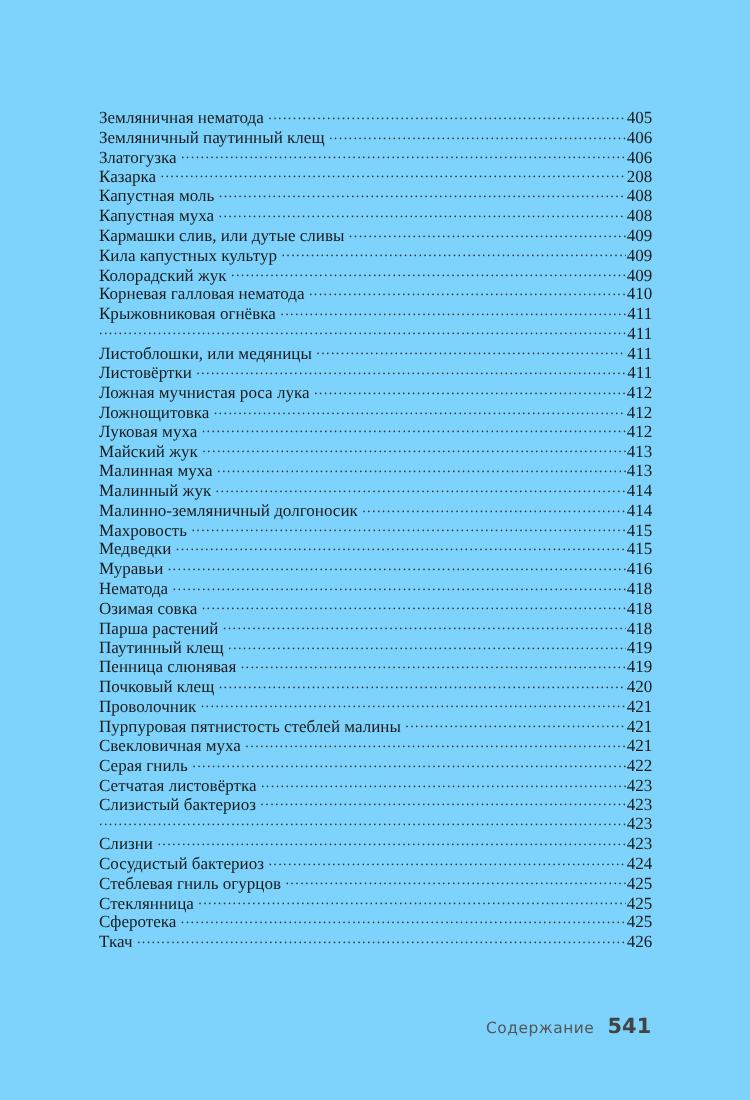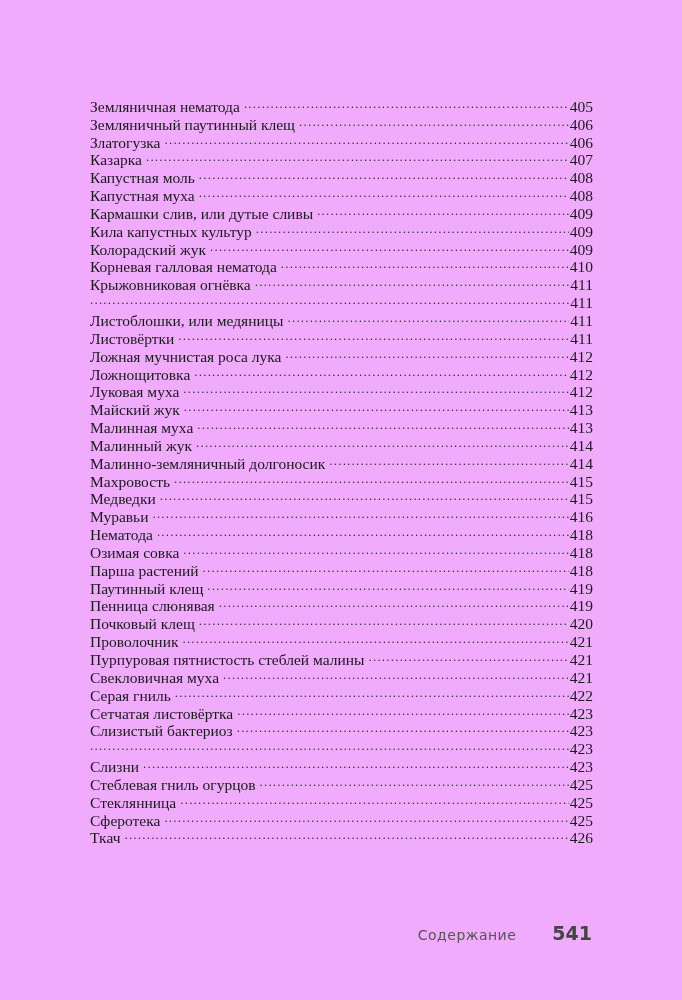--- a/index.html
+++ b/index.html
@@ -11,21 +11,21 @@
     width: 682px;
     height: 1000px;
     position: relative;
     overflow: hidden;
   }
   .page {
     position: absolute;
     left: 0; top: 0;
     width: 682px;
     height: 1000px;
-    background: #f0abfc;
+    background: #7dd3fc;
   }
   .toc {
     position: absolute;
     left: 90px;
     top: 94px;
     width: 503px;
     margin: 0;
     padding: 0;
     list-style: none;
   }
@@ -63,21 +63,21 @@
     flex: 0 0 auto;
     padding-left: 1px;
     text-align: right;
   }
   .footer {
     position: absolute;
     top: 922px;
     right: 90px;
     display: flex;
     align-items: baseline;
-    gap: 36px;
+    gap: 12px;
   }
   .footer-label {
     font-family: "DejaVu Sans", "Liberation Sans", sans-serif;
     font-size: 14px;
     color: #555555;
     letter-spacing: 0.5px;
   }
   .footer-pagenum {
     font-family: "DejaVu Sans", "Liberation Sans", sans-serif;
     font-size: 19px;
@@ -101,21 +101,21 @@
         <span class="toc-page">406</span>
       </li>
       <li class="toc-row">
         <span class="toc-title">Златогузка</span>
         <span class="toc-dots"></span>
         <span class="toc-page">406</span>
       </li>
       <li class="toc-row">
         <span class="toc-title">Казарка</span>
         <span class="toc-dots"></span>
-        <span class="toc-page">407</span>
+        <span class="toc-page">208</span>
       </li>
       <li class="toc-row">
         <span class="toc-title">Капустная моль</span>
         <span class="toc-dots"></span>
         <span class="toc-page">408</span>
       </li>
       <li class="toc-row">
         <span class="toc-title">Капустная муха</span>
         <span class="toc-dots"></span>
         <span class="toc-page">408</span>
@@ -270,20 +270,25 @@
         <span class="toc-page">423</span>
       </li>
       <li class="toc-row">
         <span class="toc-dots"></span>
         <span class="toc-page">423</span>
       </li>
       <li class="toc-row">
         <span class="toc-title">Слизни</span>
         <span class="toc-dots"></span>
         <span class="toc-page">423</span>
+      </li>
+      <li class="toc-row">
+        <span class="toc-title">Сосудистый бактериоз</span>
+        <span class="toc-dots"></span>
+        <span class="toc-page">424</span>
       </li>
       <li class="toc-row">
         <span class="toc-title">Стеблевая гниль огурцов</span>
         <span class="toc-dots"></span>
         <span class="toc-page">425</span>
       </li>
       <li class="toc-row">
         <span class="toc-title">Стеклянница</span>
         <span class="toc-dots"></span>
         <span class="toc-page">425</span>

